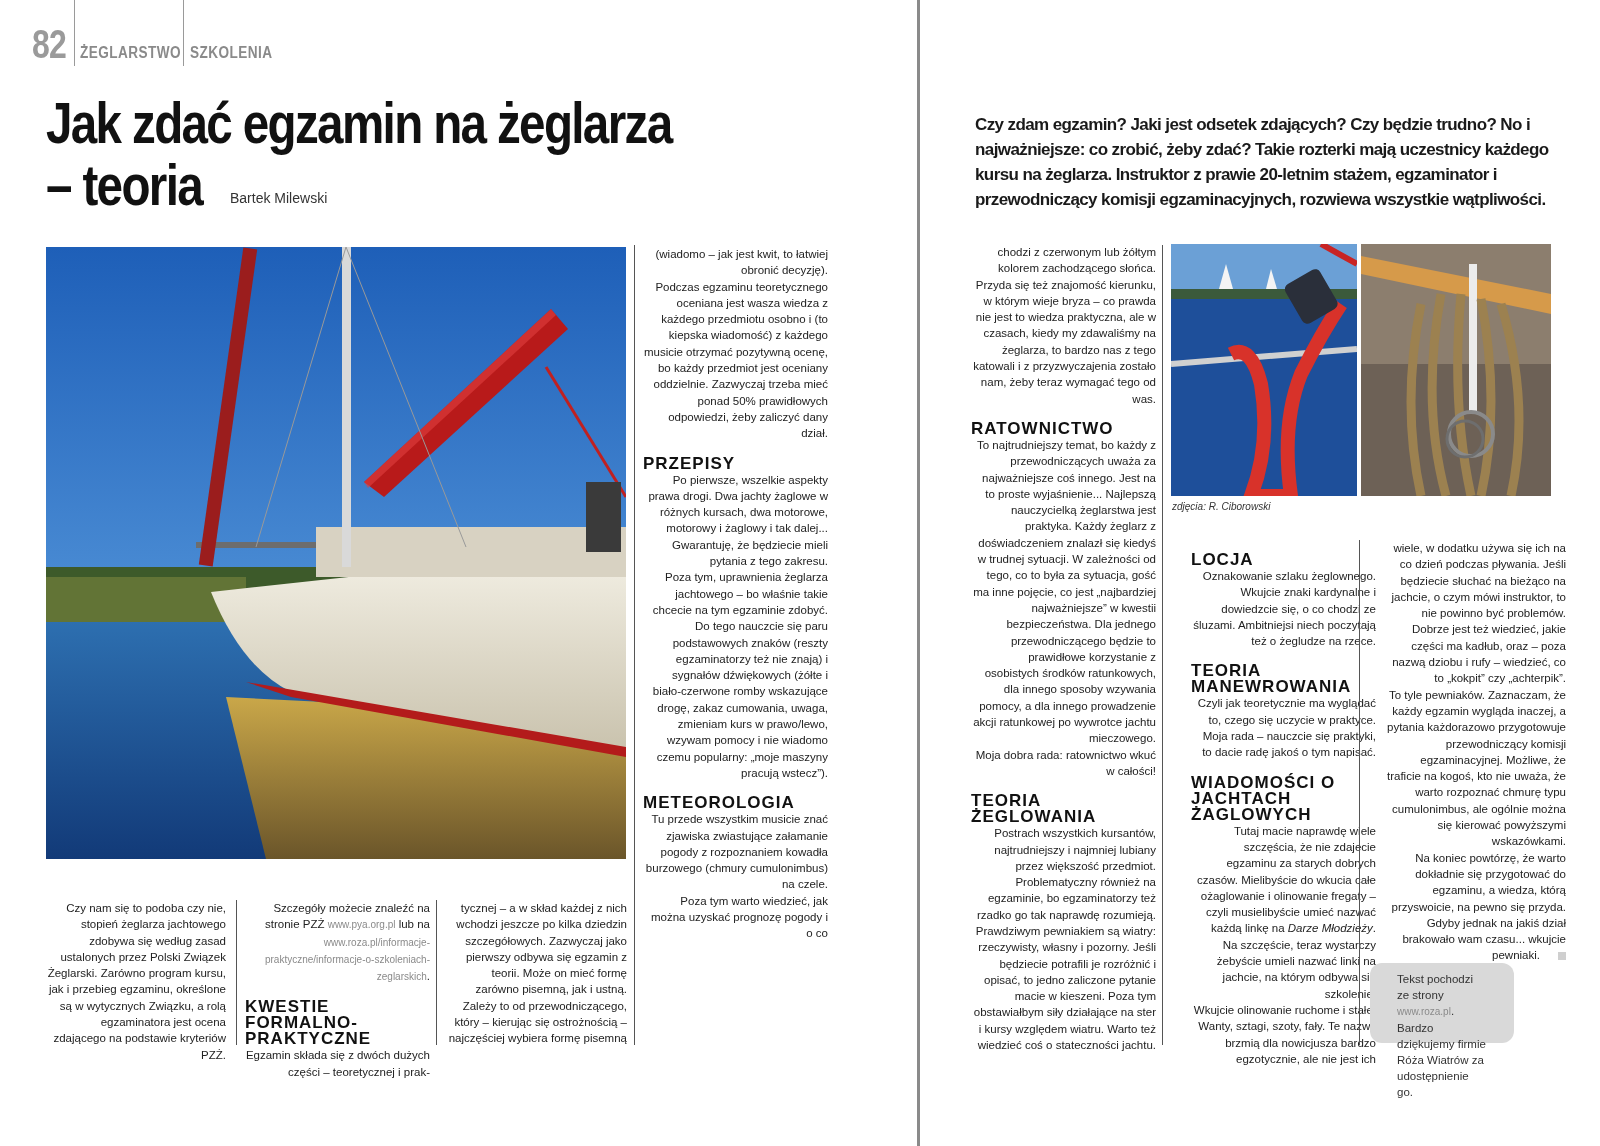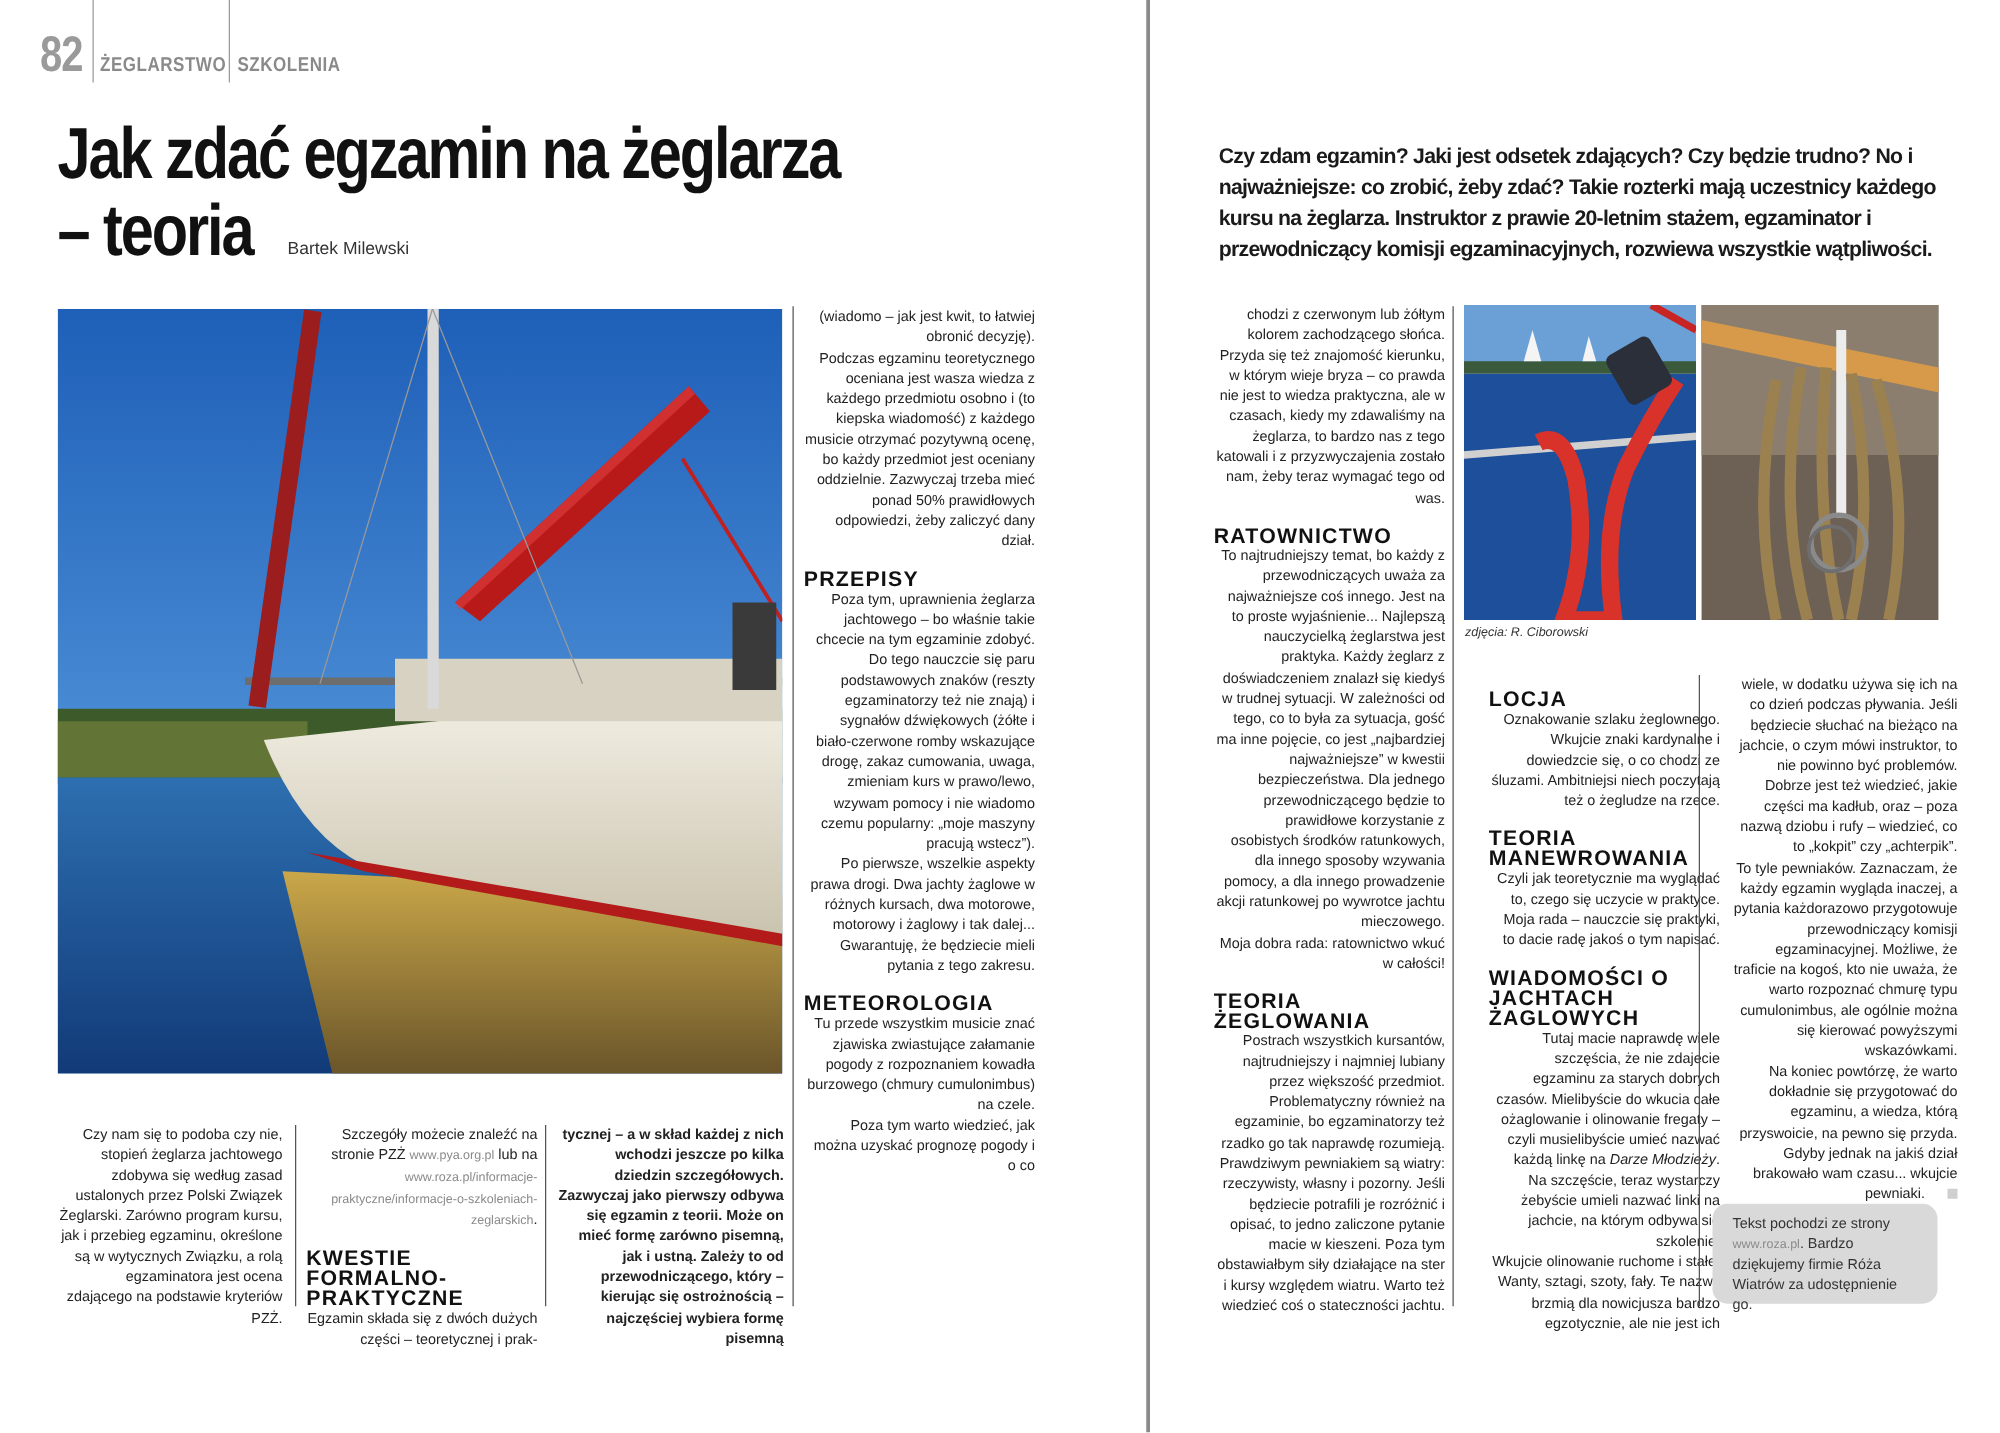--- a/index.html
+++ b/index.html
@@ -28,21 +28,21 @@
   .credit { position: absolute; left: 1172px; top: 501px; font-size: 10px; font-style: italic; color: #333; }
 
   
   .col { position: absolute; font-size: 11.5px; line-height: 16.3px; color: #222; }
   .col p { margin: 0; text-align: right; }
   .col h3 { font-size: 17px; font-weight: bold; letter-spacing: 1px; color: #111; margin-top: 14px; line-height: 16px; }
   .col-rule { position: absolute; width: 1px; background: #555; }
   .link { color: #8a8a8a; font-size: 10px; }
   .col em { font-style: italic; }
 
-  .note-box { position: absolute; left: 1370px; top: 963px; width: 180px; height: 80px; background: #d9d9d9; border-radius: 12px; padding: 8px 16px; font-size: 11.5px; line-height: 16px; color: #333; }
+  .note-box { position: absolute; left: 1370px; top: 963px; width: 144px; height: 80px; background: #d9d9d9; border-radius: 12px; padding: 8px 27px; font-size: 11.5px; line-height: 16px; color: #333; }
   .end-mark { display: inline-block; width: 8px; height: 8px; background: #cfcfcf; margin-left: 18px; vertical-align: middle; }
 </style>
 </head>
 <body>
 
 <div class="page page-left"></div>
 <div class="page page-right"></div>
 <div class="spine"></div>
 
 <div class="hdr-rule" style="left:74px;"></div>
@@ -139,31 +139,31 @@
 </div>
 
 <div class="col-rule" style="left:236px; top:900px; height:145px;"></div>
 <div class="col" style="left:245px; top:900px; width:185px;">
   <p><span>Szczegóły możecie znaleźć na stronie PZŻ </span><span class="link">www.pya.org.pl</span><span> lub na </span><span class="link">www.roza.pl/informacje-praktyczne/informacje-o-szkoleniach-zeglarskich</span><span>.</span></p>
   <h3>KWESTIE FORMALNO-PRAKTYCZNE</h3>
   <p>Egzamin składa się z dwóch dużych części – teoretycznej i prak-</p>
 </div>
 
 <div class="col-rule" style="left:436px; top:900px; height:145px;"></div>
-<div class="col" style="left:445px; top:900px; width:182px;font-weight:bold;">
+<div class="col" style="left:445px; top:900px; width:182px;">
   <p>tycznej – a w skład każdej z nich wchodzi jeszcze po kilka dziedzin szczegółowych. Zazwyczaj jako pierwszy odbywa się egzamin z teorii. Może on mieć formę zarówno pisemną, jak i ustną. Zależy to od przewodniczącego, który – kierując się ostrożnością – najczęściej wybiera formę pisemną</p>
 </div>
 
 <div class="col-rule" style="left:634px; top:245px; height:800px;"></div>
 <div class="col" style="left:643px; top:246px; width:185px;">
   <p>(wiadomo – jak jest kwit, to łatwiej obronić decyzję).</p>
   <p>Podczas egzaminu teoretycznego oceniana jest wasza wiedza z każdego przedmiotu osobno i (to kiepska wiadomość) z każdego musicie otrzymać pozytywną ocenę, bo każdy przedmiot jest oceniany oddzielnie. Zazwyczaj trzeba mieć ponad 50% prawidłowych odpowiedzi, żeby zaliczyć dany dział.</p>
   <h3>PRZEPISY</h3>
+  <p>Po pierwsze, wszelkie aspekty prawa drogi. Dwa jachty żaglowe w różnych kursach, dwa motorowe, motorowy i żaglowy i tak dalej... Gwarantuję, że będziecie mieli pytania z tego zakresu.</p>
   <p>Poza tym, uprawnienia żeglarza jachtowego – bo właśnie takie chcecie na tym egzaminie zdobyć. Do tego nauczcie się paru podstawowych znaków (reszty egzaminatorzy też nie znają) i sygnałów dźwiękowych (żółte i biało-czerwone romby wskazujące drogę, zakaz cumowania, uwaga, zmieniam kurs w prawo/lewo, wzywam pomocy i nie wiadomo czemu popularny: „moje maszyny pracują wstecz”).</p>
-  <p>Po pierwsze, wszelkie aspekty prawa drogi. Dwa jachty żaglowe w różnych kursach, dwa motorowe, motorowy i żaglowy i tak dalej... Gwarantuję, że będziecie mieli pytania z tego zakresu.</p>
   <h3>METEOROLOGIA</h3>
   <p>Tu przede wszystkim musicie znać zjawiska zwiastujące załamanie pogody z rozpoznaniem kowadła burzowego (chmury cumulonimbus) na czele.</p>
   <p>Poza tym warto wiedzieć, jak można uzyskać prognozę pogody i o co</p>
 </div>
 
 <div class="col" style="left:971px; top:244px; width:185px;">
   <p>chodzi z czerwonym lub żółtym kolorem zachodzącego słońca.</p>
   <p>Przyda się też znajomość kierunku, w którym wieje bryza – co prawda nie jest to wiedza praktyczna, ale w czasach, kiedy my zdawaliśmy na żeglarza, to bardzo nas z tego katowali i z przyzwyczajenia zostało nam, żeby teraz wymagać tego od was.</p>
   <h3>RATOWNICTWO</h3>
   <p>To najtrudniejszy temat, bo każdy z przewodniczących uważa za najważniejsze coś innego. Jest na to proste wyjaśnienie... Najlepszą nauczycielką żeglarstwa jest praktyka. Każdy żeglarz z doświadczeniem znalazł się kiedyś w trudnej sytuacji. W zależności od tego, co to była za sytuacja, gość ma inne pojęcie, co jest „najbardziej najważniejsze” w kwestii bezpieczeństwa. Dla jednego przewodniczącego będzie to prawidłowe korzystanie z osobistych środków ratunkowych, dla innego sposoby wzywania pomocy, a dla innego prowadzenie akcji ratunkowej po wywrotce jachtu mieczowego.</p>

